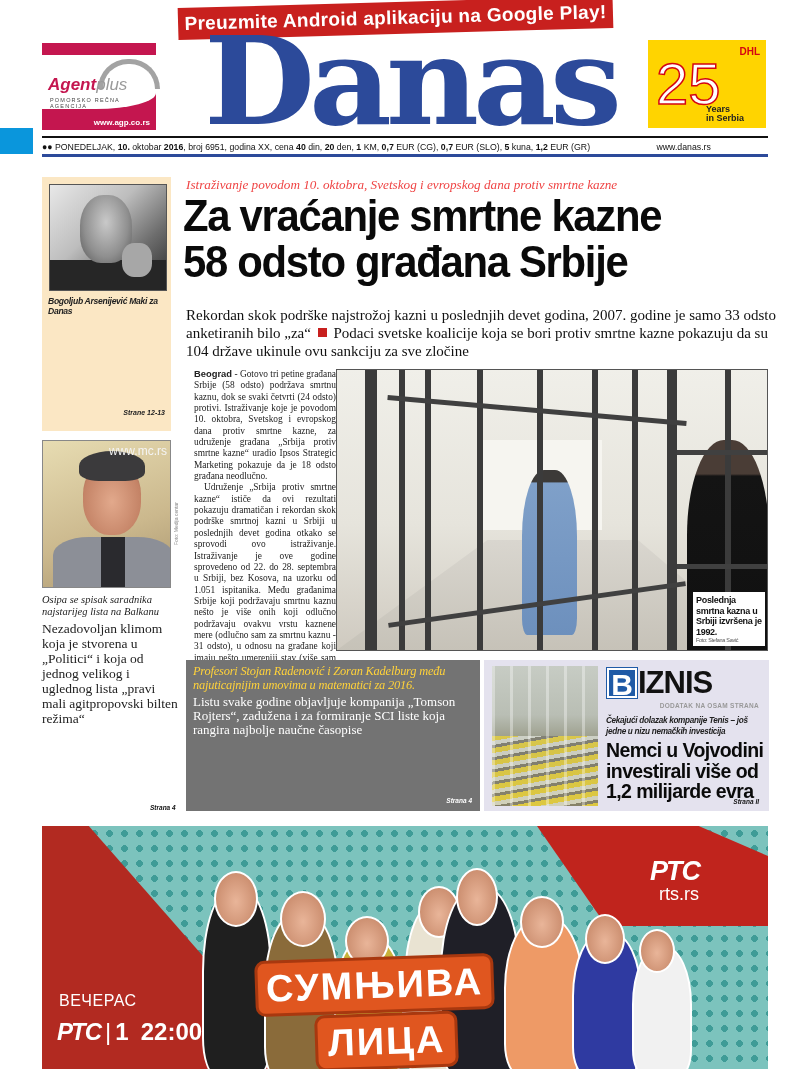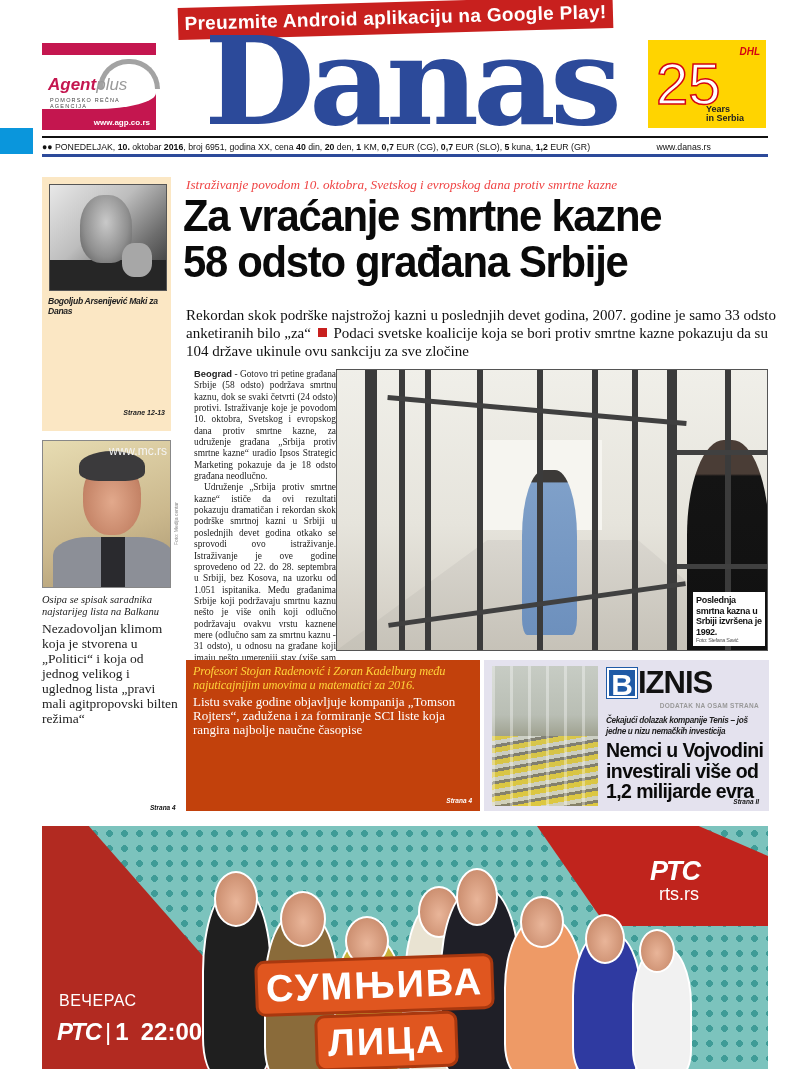--- a/index.html
+++ b/index.html
@@ -25,21 +25,21 @@
     font-size: 5.5px; letter-spacing: 1.2px; color: #444; }
   .agent-url { position: absolute; right: 6px; bottom: 3px; font-family: "Liberation Sans", sans-serif;
     font-size: 8px; font-weight: bold; color: #fff; }
 
   .logo { left: 180px; top: 22px; width: 460px; height: 118px; font-family: "DejaVu Serif", serif;
     font-weight: bold; font-size: 128px; color: #2c4a9a; line-height: 118px; letter-spacing: -6px;
     text-align: center; transform: scaleY(0.95); }
 
   .dhl-box { left: 648px; top: 40px; width: 118px; height: 88px; background: #ffd400; }
   .dhl-logo { position: absolute; left: 0; right: 6px; top: 6px; text-align: right;
-    font-family: "Liberation Sans", sans-serif; font-weight: bold; font-style: italic; font-size: 10px; color: #d40511; padding-left: 34px; }
+    font-family: "Liberation Sans", sans-serif; font-weight: bold; font-size: 10px; color: #d40511; padding-left: 34px; }
   .dhl-25 { position: absolute; left: 8px; top: 14px; font-family: "Liberation Sans", sans-serif;
     font-size: 58px; color: #fff; -webkit-text-stroke: 1.5px #d40511; line-height: 60px; font-weight: normal; }
   .dhl-years { position: absolute; left: 58px; top: 65px; font-family: "Liberation Sans", sans-serif;
     font-weight: bold; font-size: 9px; line-height: 9px; color: #222; }
 
   .date-rule-top { left: 42px; top: 136px; width: 726px; height: 2px; background: #111; }
   .date-line { left: 42px; top: 139px; width: 726px; height: 14px; font-family: "Liberation Sans", sans-serif;
     font-size: 9.5px; color: #111; display: flex; justify-content: space-between; align-items: center;
     transform: scaleX(0.92); transform-origin: left center; width: 790px; }
   .date-line b { font-weight: bold; }
@@ -108,21 +108,21 @@
   .prison .guard { position: absolute; left: 350px; top: 70px; width: 82px; height: 212px;
     background: linear-gradient(180deg, #4a3d36 0%, #4a3d36 16%, #141414 17%, #101010 100%); border-radius: 45% 45% 0 0; }
   .prison .bar { position: absolute; top: 0; bottom: 0; width: 6px; background: #3b3b3b; }
   .prison .hbar { position: absolute; height: 5px; background: #404040; }
   .prison .caption { position: absolute; right: 2px; bottom: 4px; width: 72px; background: #fff;
     font-family: "Liberation Sans", sans-serif; font-weight: bold; font-size: 9px; line-height: 10.5px;
     text-align: left; padding: 3px 3px 2px; color: #111; letter-spacing: -0.3px; }
   .prison .caption .credit { font-weight: normal; font-size: 5.5px; color: #555; display: block; line-height: 7px; }
 
   
-  .sci { left: 186px; top: 660px; width: 294px; height: 151px; background: #c2410c; padding: 5px 7px; }
+  .sci { left: 186px; top: 660px; width: 294px; height: 151px; background: #737373; padding: 5px 7px; }
   .sci .kicker { font-style: italic; font-size: 12.4px; line-height: 13.5px; color: #ffd23a; letter-spacing: -0.2px; }
   .sci .headline { margin-top: 3px; font-family: "Liberation Sans", sans-serif; font-size: 22px; line-height: 24.5px;
     color: #fff; letter-spacing: -0.3px; }
   .sci .body { margin-top: 3px; font-size: 13px; line-height: 14.2px; color: #fff; }
   .sci .pages { position: absolute; right: 8px; bottom: 7px; font-family: "Liberation Sans", sans-serif;
     font-style: italic; font-weight: bold; font-size: 6.5px; color: #fff; }
 
   
   .biz { left: 484px; top: 660px; width: 285px; height: 151px; background: #e4e2ee; }
   .biz .photo { position: absolute; left: 8px; top: 6px; width: 106px; height: 140px; overflow: hidden;

